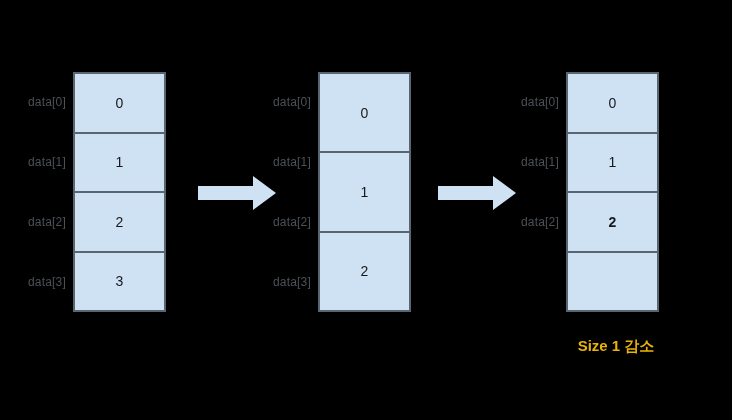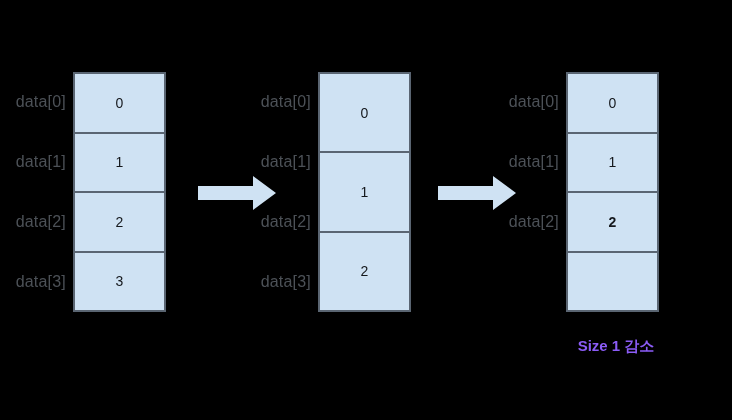--- a/index.html
+++ b/index.html
@@ -22,21 +22,21 @@
     width: 62px;
     height: 240px;
     display: flex;
     flex-direction: column;
   }
   .row-label {
     height: 60px;
     display: flex;
     align-items: center;
     justify-content: flex-end;
-    font-size: 16px;
+    font-size: 12px;
     color: #4c5157;
     letter-spacing: 0.2px;
   }
   .labels-1 { left: 4px; }
   .labels-2 { left: 249px; }
   .labels-3 { left: 497px; }
 
   
   .array-box {
     position: absolute;
@@ -76,21 +76,21 @@
 
   
   .caption {
     position: absolute;
     left: 546px;
     top: 337px;
     width: 140px;
     text-align: center;
     font-size: 15px;
     font-weight: 600;
-    color: #8b5cf6;
+    color: #eab308;
   }
 </style>
 </head>
 <body>
 
 <div class="stage">
 
   <div class="labels labels-1">
     <div class="row-label">data[0]</div>
     <div class="row-label">data[1]</div>

